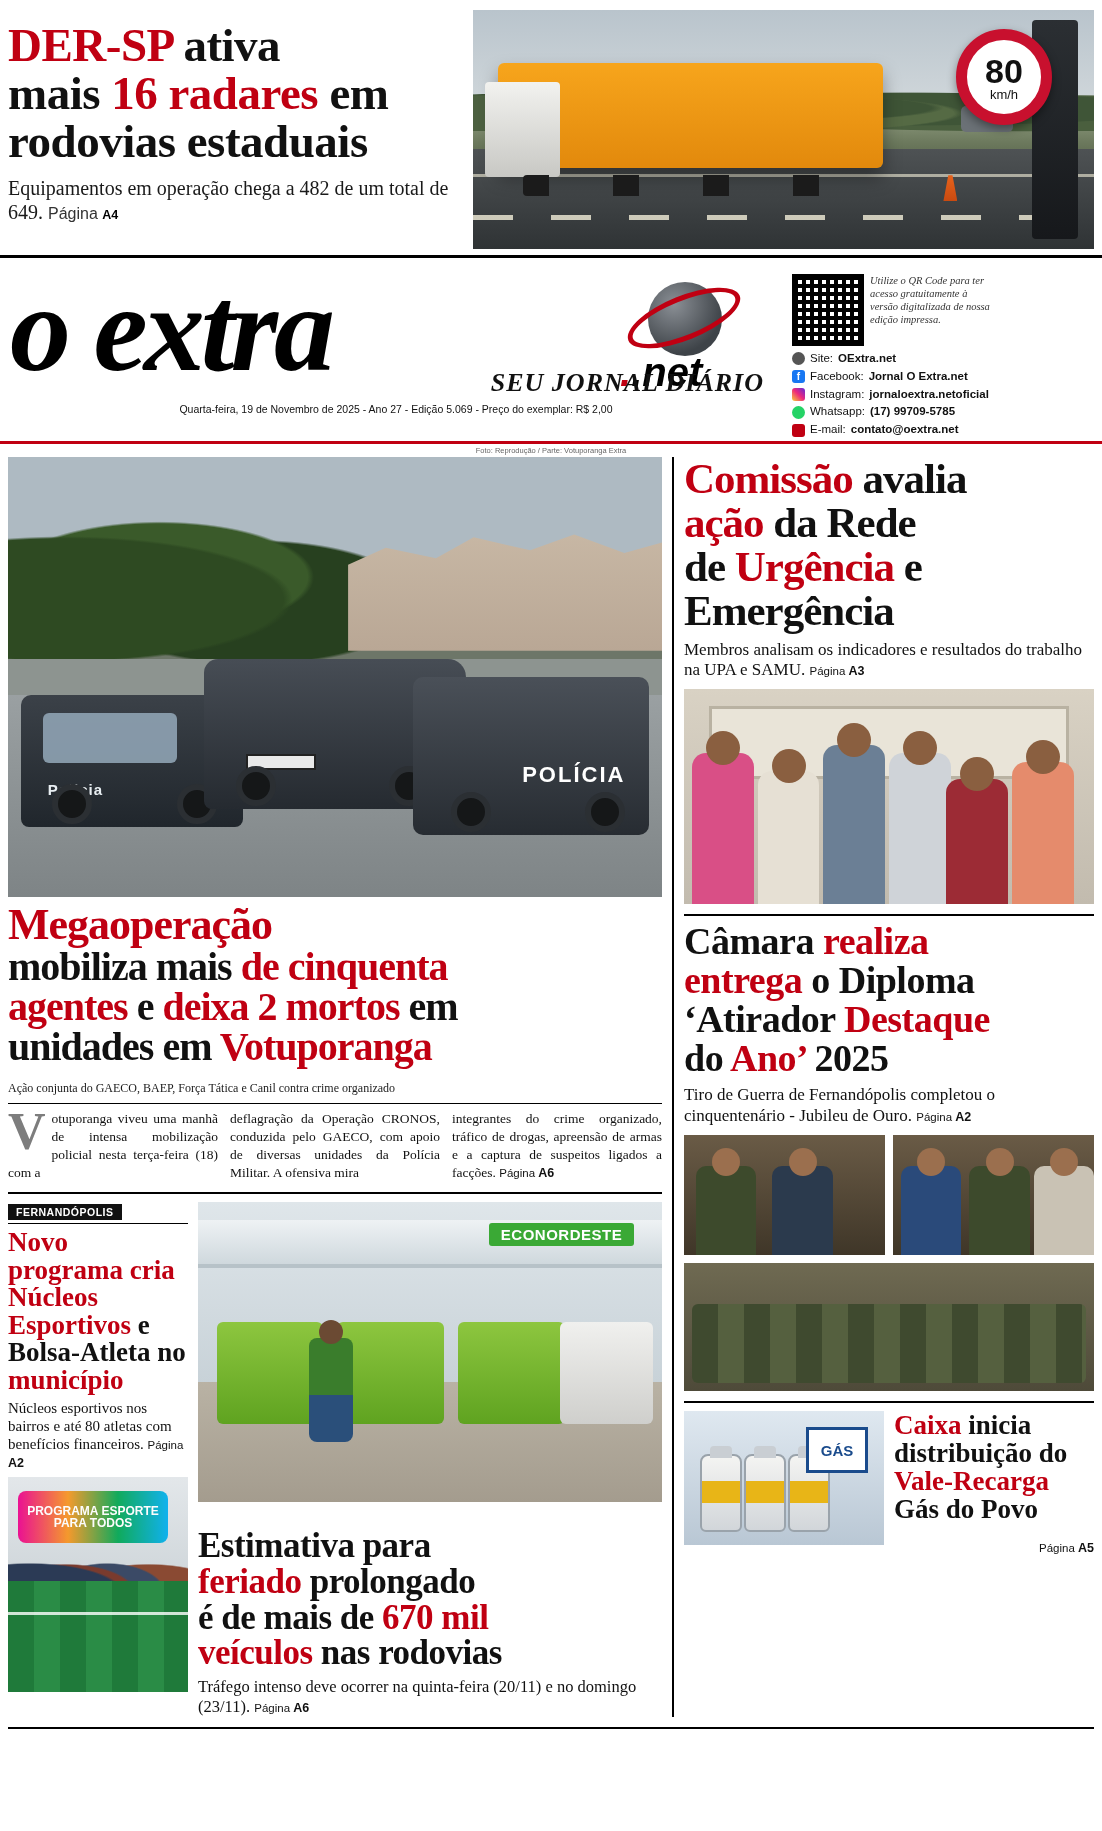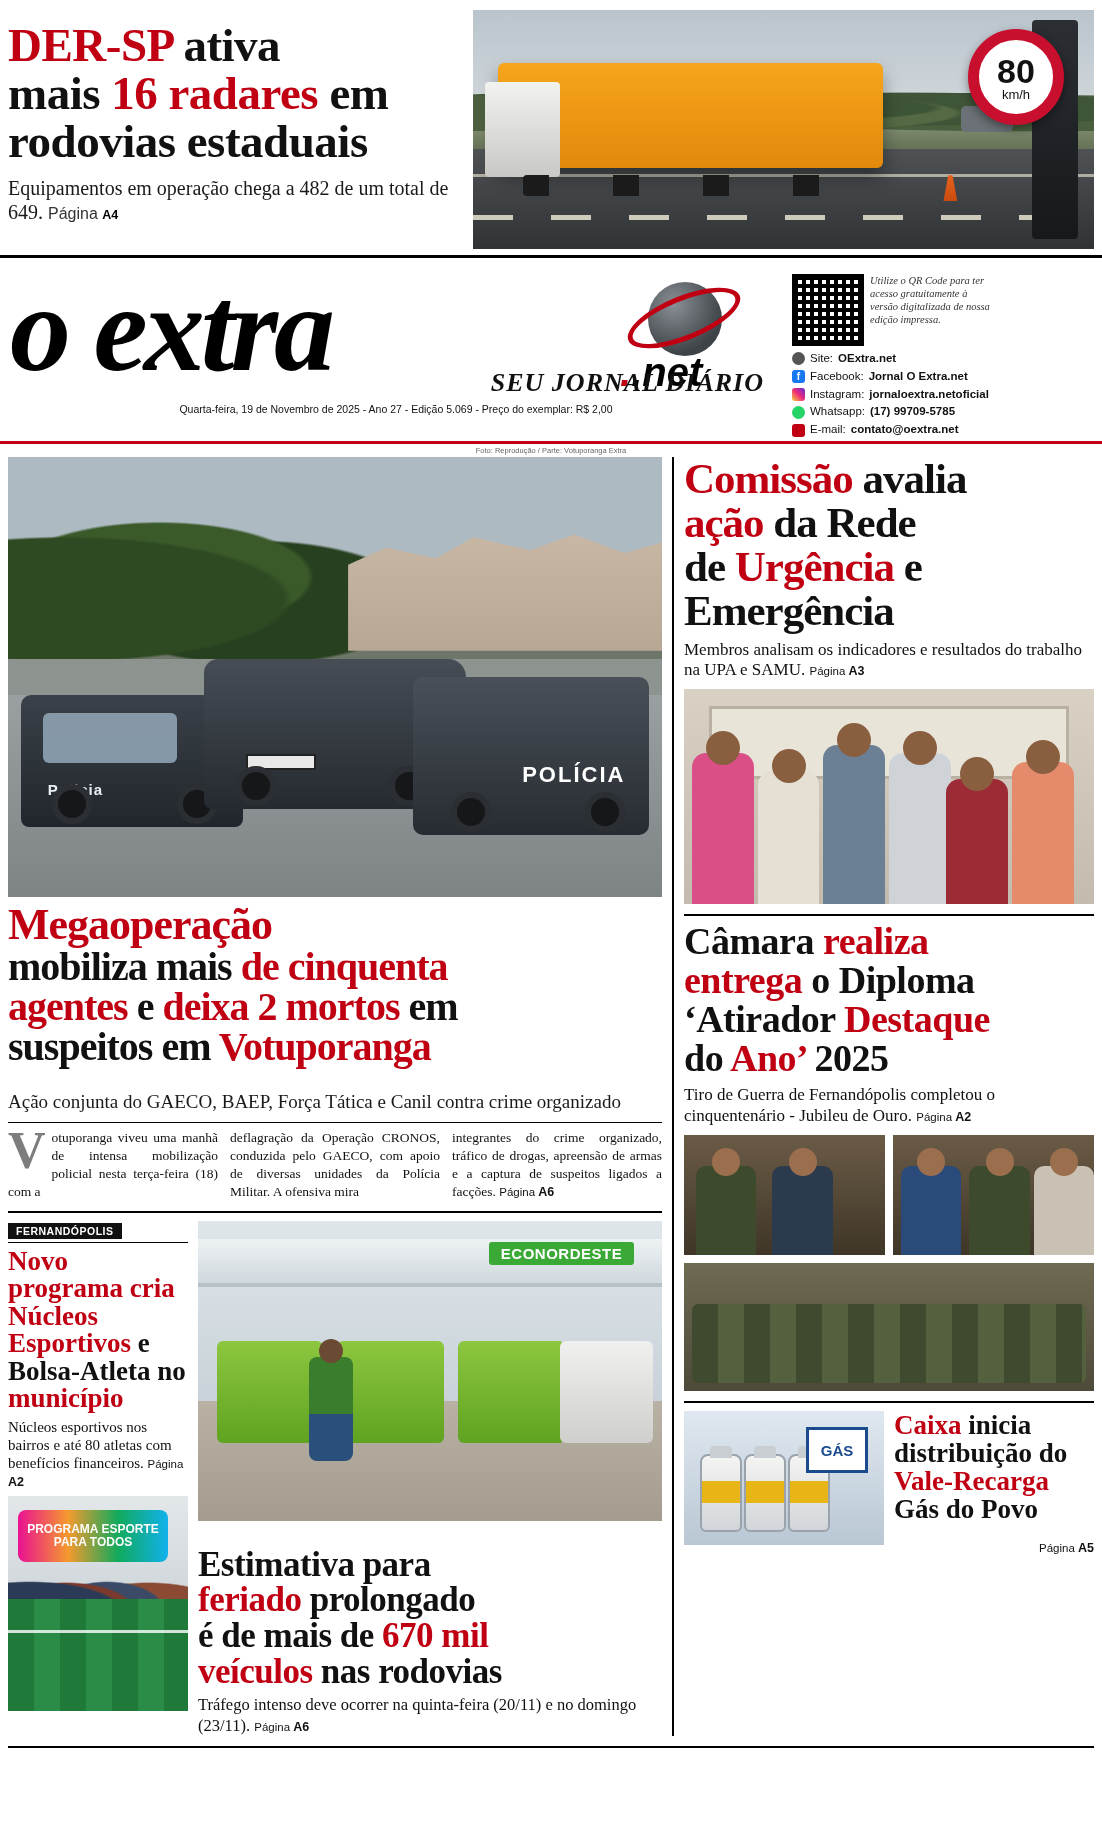--- a/index.html
+++ b/index.html
@@ -36,21 +36,21 @@
      radial-gradient(ellipse at 90% 60%, #4a5f3e 0 40%, transparent 42%); }
   .road-asphalt { position:absolute; left:0; right:0; bottom:0; height:42%; background:linear-gradient(#4e5254, #2f3335); }
   .road-line { position:absolute; bottom:12%; left:0; right:0; height:5px; background:repeating-linear-gradient(90deg,#e8e4d0 0 40px, transparent 40px 78px); opacity:.85; }
   .road-edge { position:absolute; bottom:30%; left:0; right:0; height:3px; background:#dcd8c6; opacity:.7; }
   .truck { position:absolute; left:4%; top:22%; width:62%; height:44%; background:linear-gradient(#f7a51c,#e2890c); border-radius:6px; box-shadow:0 10px 18px rgba(0,0,0,.35); filter:blur(.6px); }
   .truck-cab { position:absolute; left:2%; top:30%; width:12%; height:40%; background:linear-gradient(#f2f2ef,#c8c8c4); border-radius:4px; filter:blur(.5px); }
   .truck-wheels { position:absolute; left:8%; bottom:22%; width:52%; height:9%; background:repeating-linear-gradient(90deg,#1b1b1b 0 26px, transparent 26px 90px); border-radius:4px; filter:blur(.7px); }
   .cone { position:absolute; right:22%; bottom:20%; width:14px; height:26px; background:linear-gradient(#e8631c,#c94a10); clip-path:polygon(35% 0,65% 0,100% 100%,0 100%); }
   .smallcar { position:absolute; right:13%; top:40%; width:52px; height:26px; background:#6b7176; border-radius:5px; filter:blur(.5px); }
   .sign-post { position:absolute; right:16px; top:4%; width:46px; height:92%; background:linear-gradient(#2b2f33,#16181b); border-radius:4px; }
-  .speed-sign { position:absolute; right:30px; top:8%; width:96px; height:96px; border-radius:50%; background:#fff; border:11px solid #c8102e; display:flex; flex-direction:column; align-items:center; justify-content:center; box-shadow:0 4px 10px rgba(0,0,0,.4); }
+  .speed-sign { position:absolute; right:42px; top:8%; width:96px; height:96px; border-radius:50%; background:#fff; border:11px solid #c8102e; display:flex; flex-direction:column; align-items:center; justify-content:center; box-shadow:0 4px 10px rgba(0,0,0,.4); }
   .speed-sign .n { font-family:"Liberation Sans", sans-serif; font-weight:bold; font-size:34px; color:#111; line-height:1; }
   .speed-sign .u { font-family:"Liberation Sans", sans-serif; font-size:13px; color:#111; line-height:1; }
 
   
   .masthead { display:flex; padding:6px 10px 0 10px; gap:10px; }
   .mast-left { flex: 1 1 auto; position:relative; }
   .logo-wrap { position:relative; height:135px; }
   .logo-text { font-family:Liberation Serif, serif; font-weight:bold; font-style:italic; font-size:122px; letter-spacing:-4px; line-height:130px; color:#000000; }
   .logo-net { position:absolute; left:610px; top:86px; font-family:"Liberation Sans", sans-serif; font-weight:bold; font-style:italic; font-size:40px; color:#000; }
   .logo-net .dot { color:#c00012; }
@@ -98,21 +98,21 @@
   .car1 .lbl { position:absolute; left:12%; bottom:22%; color:#e8eef2; font-family:"Liberation Sans", sans-serif; font-weight:bold; font-size:15px; letter-spacing:1px; }
   .car2 { position:absolute; left:30%; bottom:20%; width:40%; height:34%; background:linear-gradient(#474d55,#252a30); border-radius:14px 18px 8px 8px; }
   .car2 .plate { position:absolute; left:16%; bottom:26%; width:70px; height:16px; background:#e9e9e9; border:2px solid #222; font-size:9px; text-align:center; color:#222; font-family:"Liberation Sans", sans-serif; }
   .car3 { position:absolute; right:2%; bottom:14%; width:36%; height:36%; background:linear-gradient(#4a5058,#272c32); border-radius:10px; }
   .car3 .lbl { position:absolute; right:10%; bottom:30%; color:#fff; font-family:"Liberation Sans", sans-serif; font-weight:bold; font-size:22px; letter-spacing:2px; }
   .wheel { position:absolute; bottom:2%; width:40px; height:40px; border-radius:50%; background:#151718; border:6px solid #2b2f33; }
 
   .lead-head { padding-top:6px; }
   .h-xl { font-family:"Liberation Serif", serif; font-weight:bold; font-size:44px; line-height:1.0; letter-spacing:-1px; }
   .h-xl.r2 { font-size:40px; }
-  .lead-sub { font-size:19px; line-height:1.2; margin-top:24px; color:#1a1a1a; }
+  .lead-sub { font-size:12px; line-height:1.2; margin-top:14px; color:#1a1a1a; }
 
   .lead-body { display:flex; gap:12px; margin-top:8px; padding-top:6px; border-top:1px solid #000; font-size:13.5px; line-height:1.33; }
   .lead-body .c { flex:1 1 0; text-align:justify; }
   .dropcap { float:left; font-size:52px; line-height:40px; padding:2px 6px 0 0; font-weight:bold; color:#7d7d7d; font-family:"Liberation Serif", serif; }
   .pag { font-family:"Liberation Sans", sans-serif; font-size:11.5px; }
   .pag b { font-size:12.5px; }
 
   
   .lower { display:flex; gap:10px; margin-top:10px; border-top:2px solid #000; padding-top:8px; }
   .fern { flex:0 0 180px; }
@@ -310,21 +310,21 @@
           <span class="red">Megaoperação</span>
         </div>
         <div class="h-xl r2">
           <span class="blk">mobiliza mais</span>
           <span class="red">de cinquenta</span>
         </div>
         <div class="h-xl r2">
           <span class="red">agentes</span><span class="blk"> e </span><span class="red">deixa 2 mortos</span><span class="blk"> em</span>
         </div>
         <div class="h-xl r2">
-          <span class="blk">suspeitos</span><span class="blk"> em </span><span class="red">Votuporanga</span>
+          <span class="blk">unidades</span><span class="blk"> em </span><span class="red">Votuporanga</span>
         </div>
         <div class="lead-sub">Ação conjunta do GAECO, BAEP, Força Tática e Canil contra crime organizado</div>
       </div>
 
       <div class="lead-body">
         <div class="c">
           <span class="dropcap">V</span><span>otuporanga viveu uma manhã de intensa mobilização policial nesta terça-feira (18) com a</span>
         </div>
         <div class="c">
           <span>deflagração da Operação CRONOS, conduzida pelo GAECO, com apoio de diversas unidades da Polícia Militar. A ofensiva mira</span>

